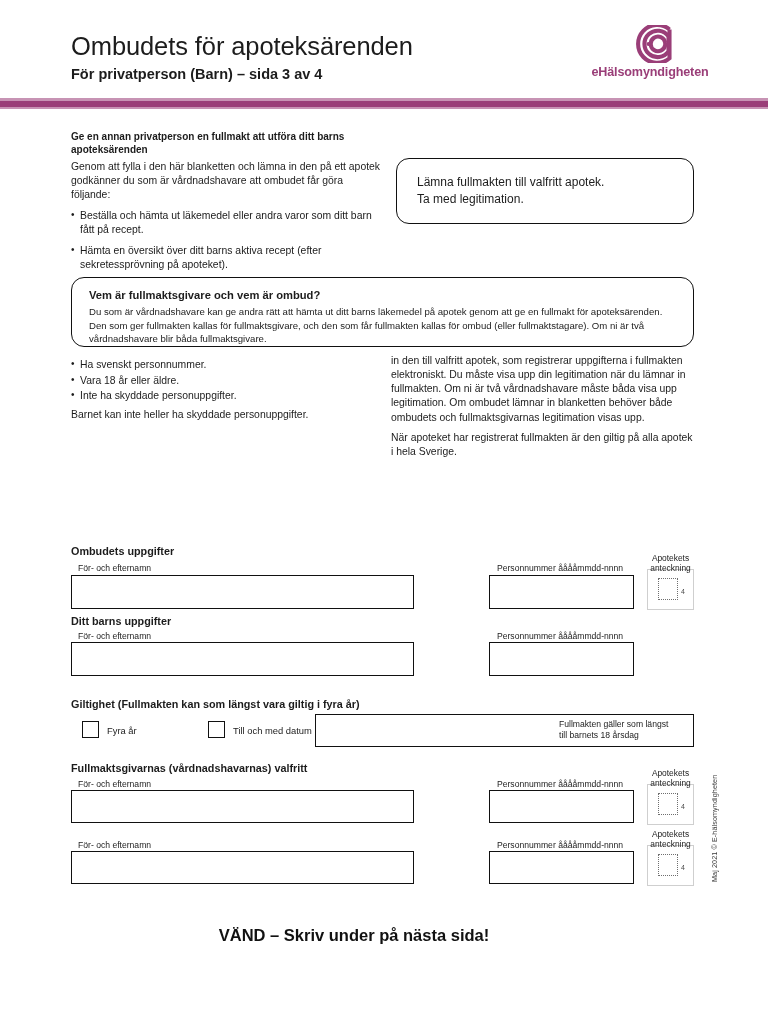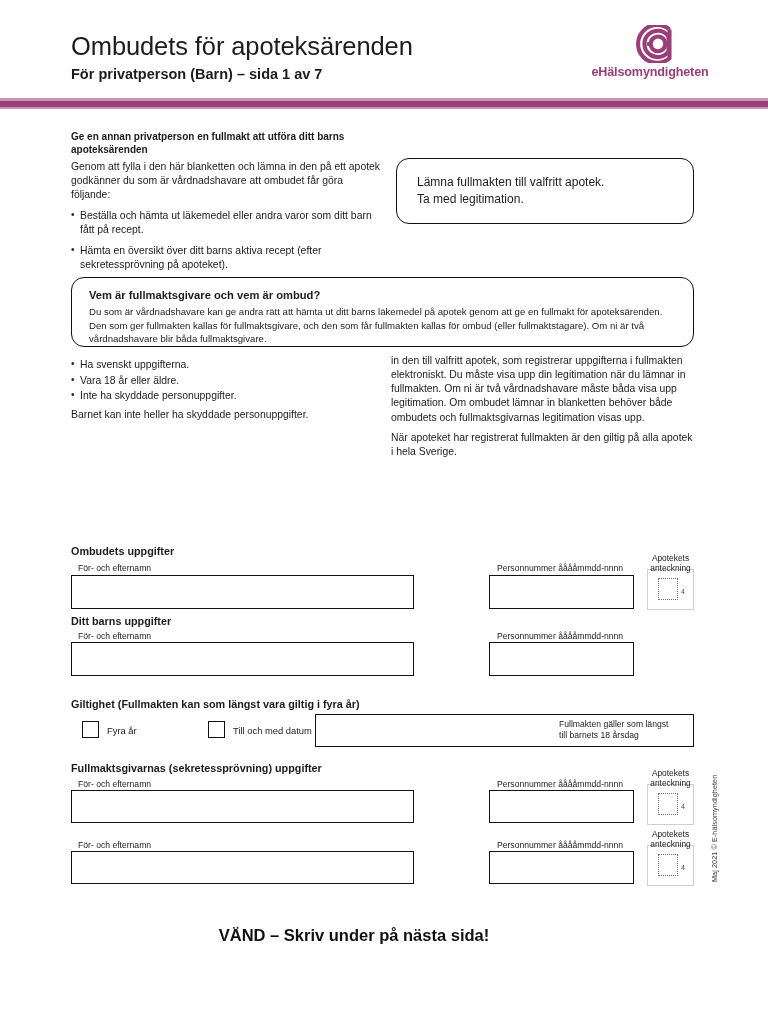--- a/index.html
+++ b/index.html
@@ -309,21 +309,21 @@
     letter-spacing: 0.1px;
   }
 </style>
 </head>
 <body>
 
 <div class="page">
 
   <div class="header">
     <div class="header-title">Ombudets för apoteksärenden</div>
-    <div class="header-subtitle">För privatperson (Barn) – sida 1 av 7</div>
+    <div class="header-subtitle">För privatperson (Barn) – sida 3 av 4</div>
 
     <div class="logo-wrap">
       <svg class="logo-mark" viewBox="0 0 52 38" xmlns="http://www.w3.org/2000/svg">
         <g fill="none" stroke="#9A3E78">
           <path d="M26 30.5 A12.5 12.5 0 1 1 38.5 18 L38.5 26 A4 4 0 0 1 34.5 30.5 Z" stroke="none" fill="none"></path>
 
           <path d="M45.5 4.5 A19 19 0 1 0 45.5 33.3 L45.5 4.5" stroke-width="4.1"></path>
           <path d="M44.5 11.4 A13.2 13.2 0 1 0 44.5 26.4 L44.5 11.4" stroke-width="4.1"></path>
           <path d="M41.2 17.6 A7.3 7.3 0 1 0 41.2 20.2 L41.2 17.6" stroke-width="4.1"></path>
           <circle cx="24.6" cy="19" r="2.1" fill="#9A3E78" stroke="none"></circle>
@@ -353,21 +353,21 @@
 Ta med legitimation.</div>
   </div>
 
   <div class="infobox">
     <div class="infobox-title">Vem är fullmaktsgivare och vem är ombud?</div>
     <div class="infobox-body">Du som är vårdnadshavare kan ge andra rätt att hämta ut ditt barns läkemedel på apotek genom att ge en fullmakt för apoteksärenden. Den som ger fullmakten kallas för fullmaktsgivare, och den som får fullmakten kallas för ombud (eller fullmaktstagare). Om ni är två vårdnadshavare blir båda fullmaktsgivare.</div>
   </div>
 
   <div class="col-left">
     <ul class="cond-list">
-      <li>Ha svenskt uppgifterna.</li>
+      <li>Ha svenskt personnummer.</li>
       <li>Vara 18 år eller äldre.</li>
       <li>Inte ha skyddade personuppgifter.</li>
     </ul>
     <p>Barnet kan inte heller ha skyddade personuppgifter.</p>
   </div>
 
   <div class="col-right">
     <p>in den till valfritt apotek, som registrerar uppgifterna i fullmakten elektroniskt. Du måste visa upp din legitimation när du lämnar in fullmakten. Om ni är två vårdnadshavare måste båda visa upp legitimation. Om ombudet lämnar in blanketten behöver både ombudets och fullmaktsgivarnas legitimation visas upp.</p>
     <p>När apoteket har registrerat fullmakten är den giltig på alla apotek i hela Sverige.</p>
   </div>
@@ -399,21 +399,21 @@
   <div class="checkbox" style="left:82px; top:721px;"></div>
   <div class="checkbox-label" style="left:107px; top:725px;">Fyra år</div>
 
   <div class="checkbox" style="left:208px; top:721px;"></div>
   <div class="checkbox-label" style="left:233px; top:725px;">Till och med datum</div>
 
   <div class="input-box" style="left:315px; top:714px; width:379px; height:33px;"></div>
   <div class="validity-note" style="left:559px; top:719px; width:130px;">Fullmakten gäller som längst
 till barnets 18 årsdag</div>
 
-  <div class="section-title" style="left:71px; top:762px;">Fullmaktsgivarnas (sekretessprövning) uppgifter</div>
+  <div class="section-title" style="left:71px; top:762px;">Fullmaktsgivarnas (vårdnadshavarnas) valfritt</div>
 
   <div class="field-label" style="left:78px; top:779px;">För- och efternamn</div>
   <div class="input-box" style="left:71px; top:790px; width:343px; height:33px;"></div>
 
   <div class="field-label" style="left:497px; top:779px;">Personnummer ååååmmdd-nnnn</div>
   <div class="input-box" style="left:489px; top:790px; width:145px; height:33px;"></div>
 
   <div class="note-box" style="left:647px; top:784px; width:47px; height:41px;"></div>
   <div class="note-label" style="left:643px; top:768px; width:55px;">Apotekets
 anteckning</div>

